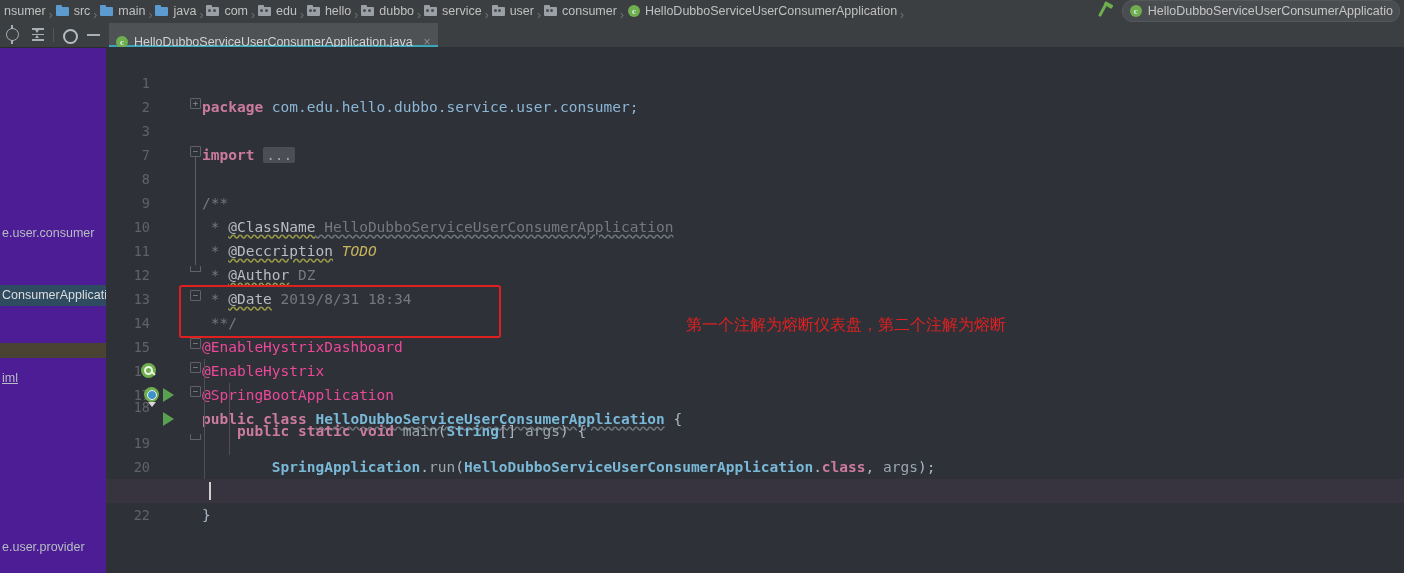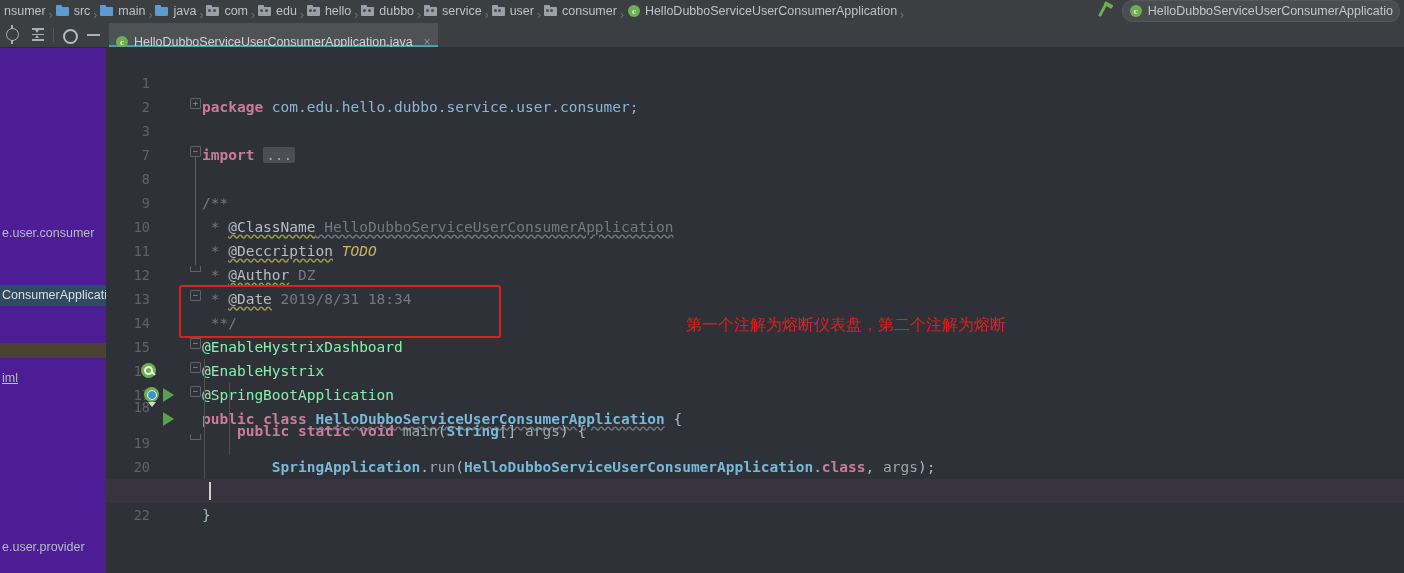--- a/index.html
+++ b/index.html
@@ -189,21 +189,21 @@
     font-family:"DejaVu Sans Mono", monospace; font-size:14.5px;
   }
 
   
   .kw   { color:#cc7ba0; font-weight:bold; }
   .cls  { color:#79b8d6; font-weight:bold; }
   .pkg  { color:#8cb6d6; }
   .cmt  { color:#75797c; }
   .cmt-tag { color:#b9bdc0; text-decoration: underline; text-decoration-color:#9a9a4a;}
   .todo { color:#c8b45a; font-style:italic; }
-  .anno { color:#86efac; }
+  .anno { color:#ec4899; }
   .fn   { color:#9aa7b0; }
   .punct{ color:#a9b7c6; }
 
   
   .fold {
     position:absolute; width:11px; height:11px;
     border:1px solid #606366; color:#8a8f93;
     font-family:"DejaVu Sans Mono", monospace; font-size:9px; line-height:9px;
     text-align:center; background:#2e3138; border-radius:1px;
   }

